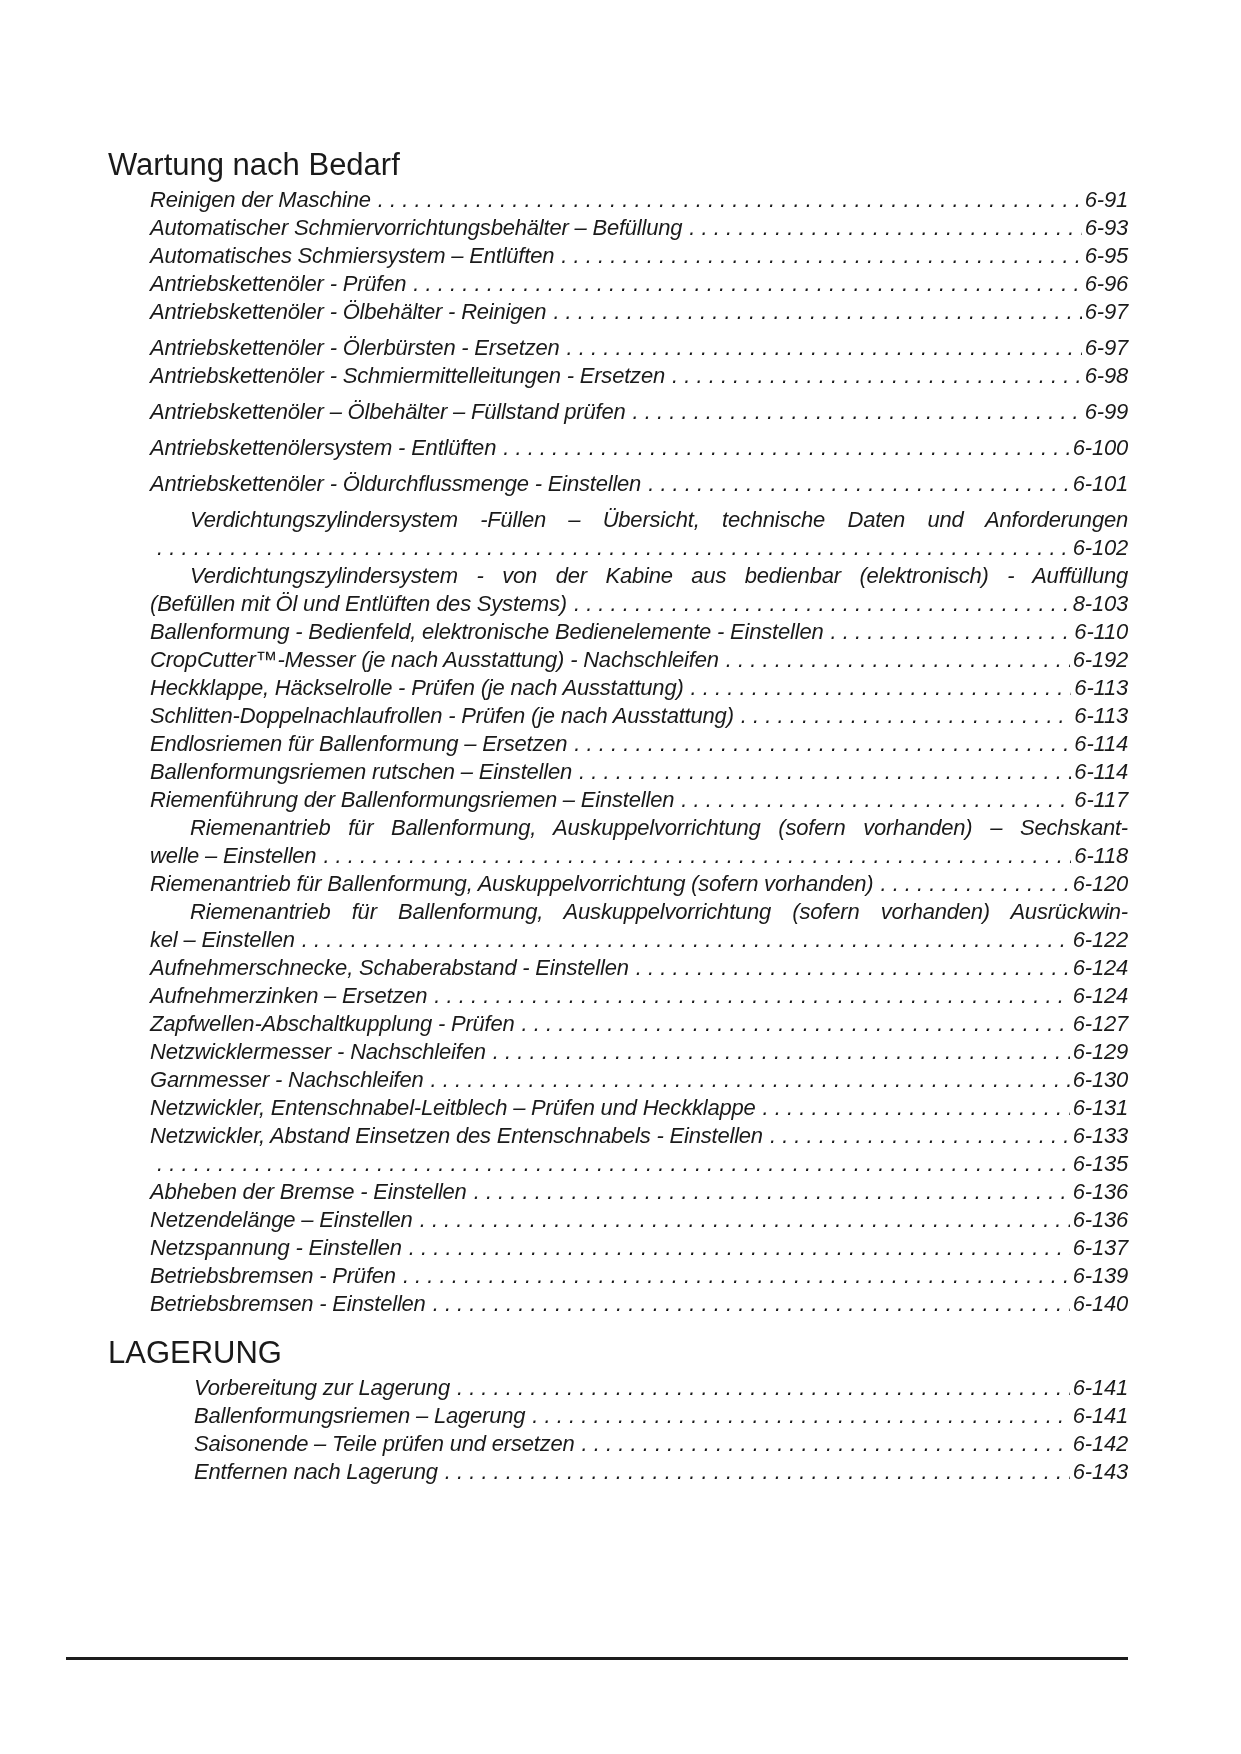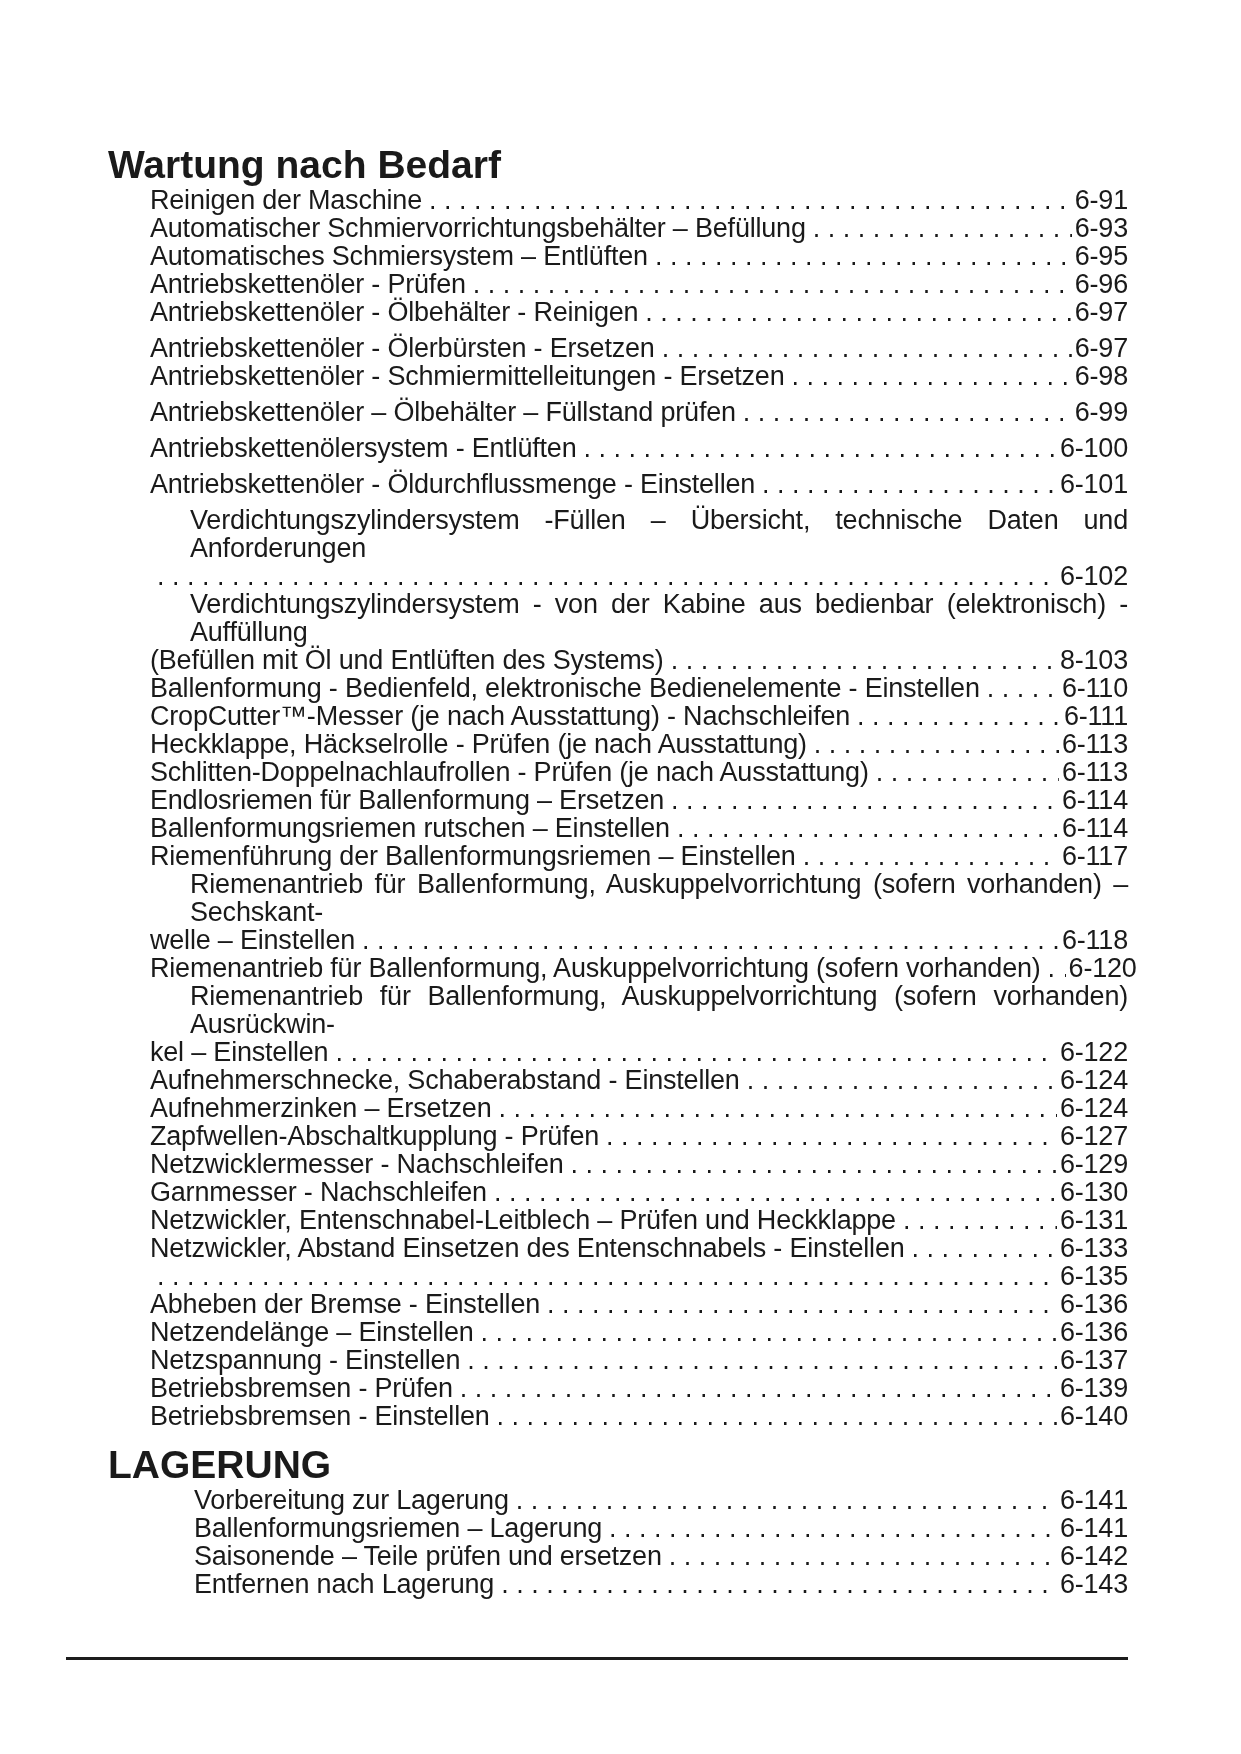--- a/index.html
+++ b/index.html
@@ -11,33 +11,34 @@
     color: #1a1a1a;
     position: relative;
     overflow: hidden;
   }
   .toc {
     position: absolute;
     left: 108px; top: 146px;
     width: 1020px;
   }
   .sec-heading {
-    font-size: 39px;
+    font-size: 31px;
     line-height: 38px;
-    font-weight: 700;
+    font-weight: 400;
     margin: 0;
     letter-spacing: 0;
   }
   .toc-section.sec-deep { margin-top: 16px; }
   .entries { margin-left: 42px; margin-top: 2px; }
   .sec-deep .entries { margin-left: 86px; }
   .entry {
-    font-size: 27px;
+    font-size: 22px;
     line-height: 28px;
     letter-spacing: -0.2px;
+    font-style: italic;
   }
   .entry.gap { margin-top: 8px; }
   .row { display: flex; align-items: baseline; }
   .t { white-space: nowrap; flex: 0 0 auto; }
   .dots {
     flex: 1 1 0;
     min-width: 18px;
     overflow: hidden;
     white-space: nowrap;
     margin: 0 3px 0 7px;
@@ -156,21 +157,21 @@
           <div class="row">
             <span class="t">Ballenformung - Bedienfeld, elektronische Bedienelemente - Einstellen</span>
             <span class="dots"></span>
             <span class="p">6-110</span>
           </div>
         </div>
         <div class="entry">
           <div class="row">
             <span class="t">CropCutter™-Messer (je nach Ausstattung) - Nachschleifen</span>
             <span class="dots"></span>
-            <span class="p">6-111</span>
+            <span class="p">6-192</span>
           </div>
         </div>
         <div class="entry">
           <div class="row">
             <span class="t">Heckklappe, Häckselrolle - Prüfen (je nach Ausstattung)</span>
             <span class="dots"></span>
             <span class="p">6-113</span>
           </div>
         </div>
         <div class="entry">

